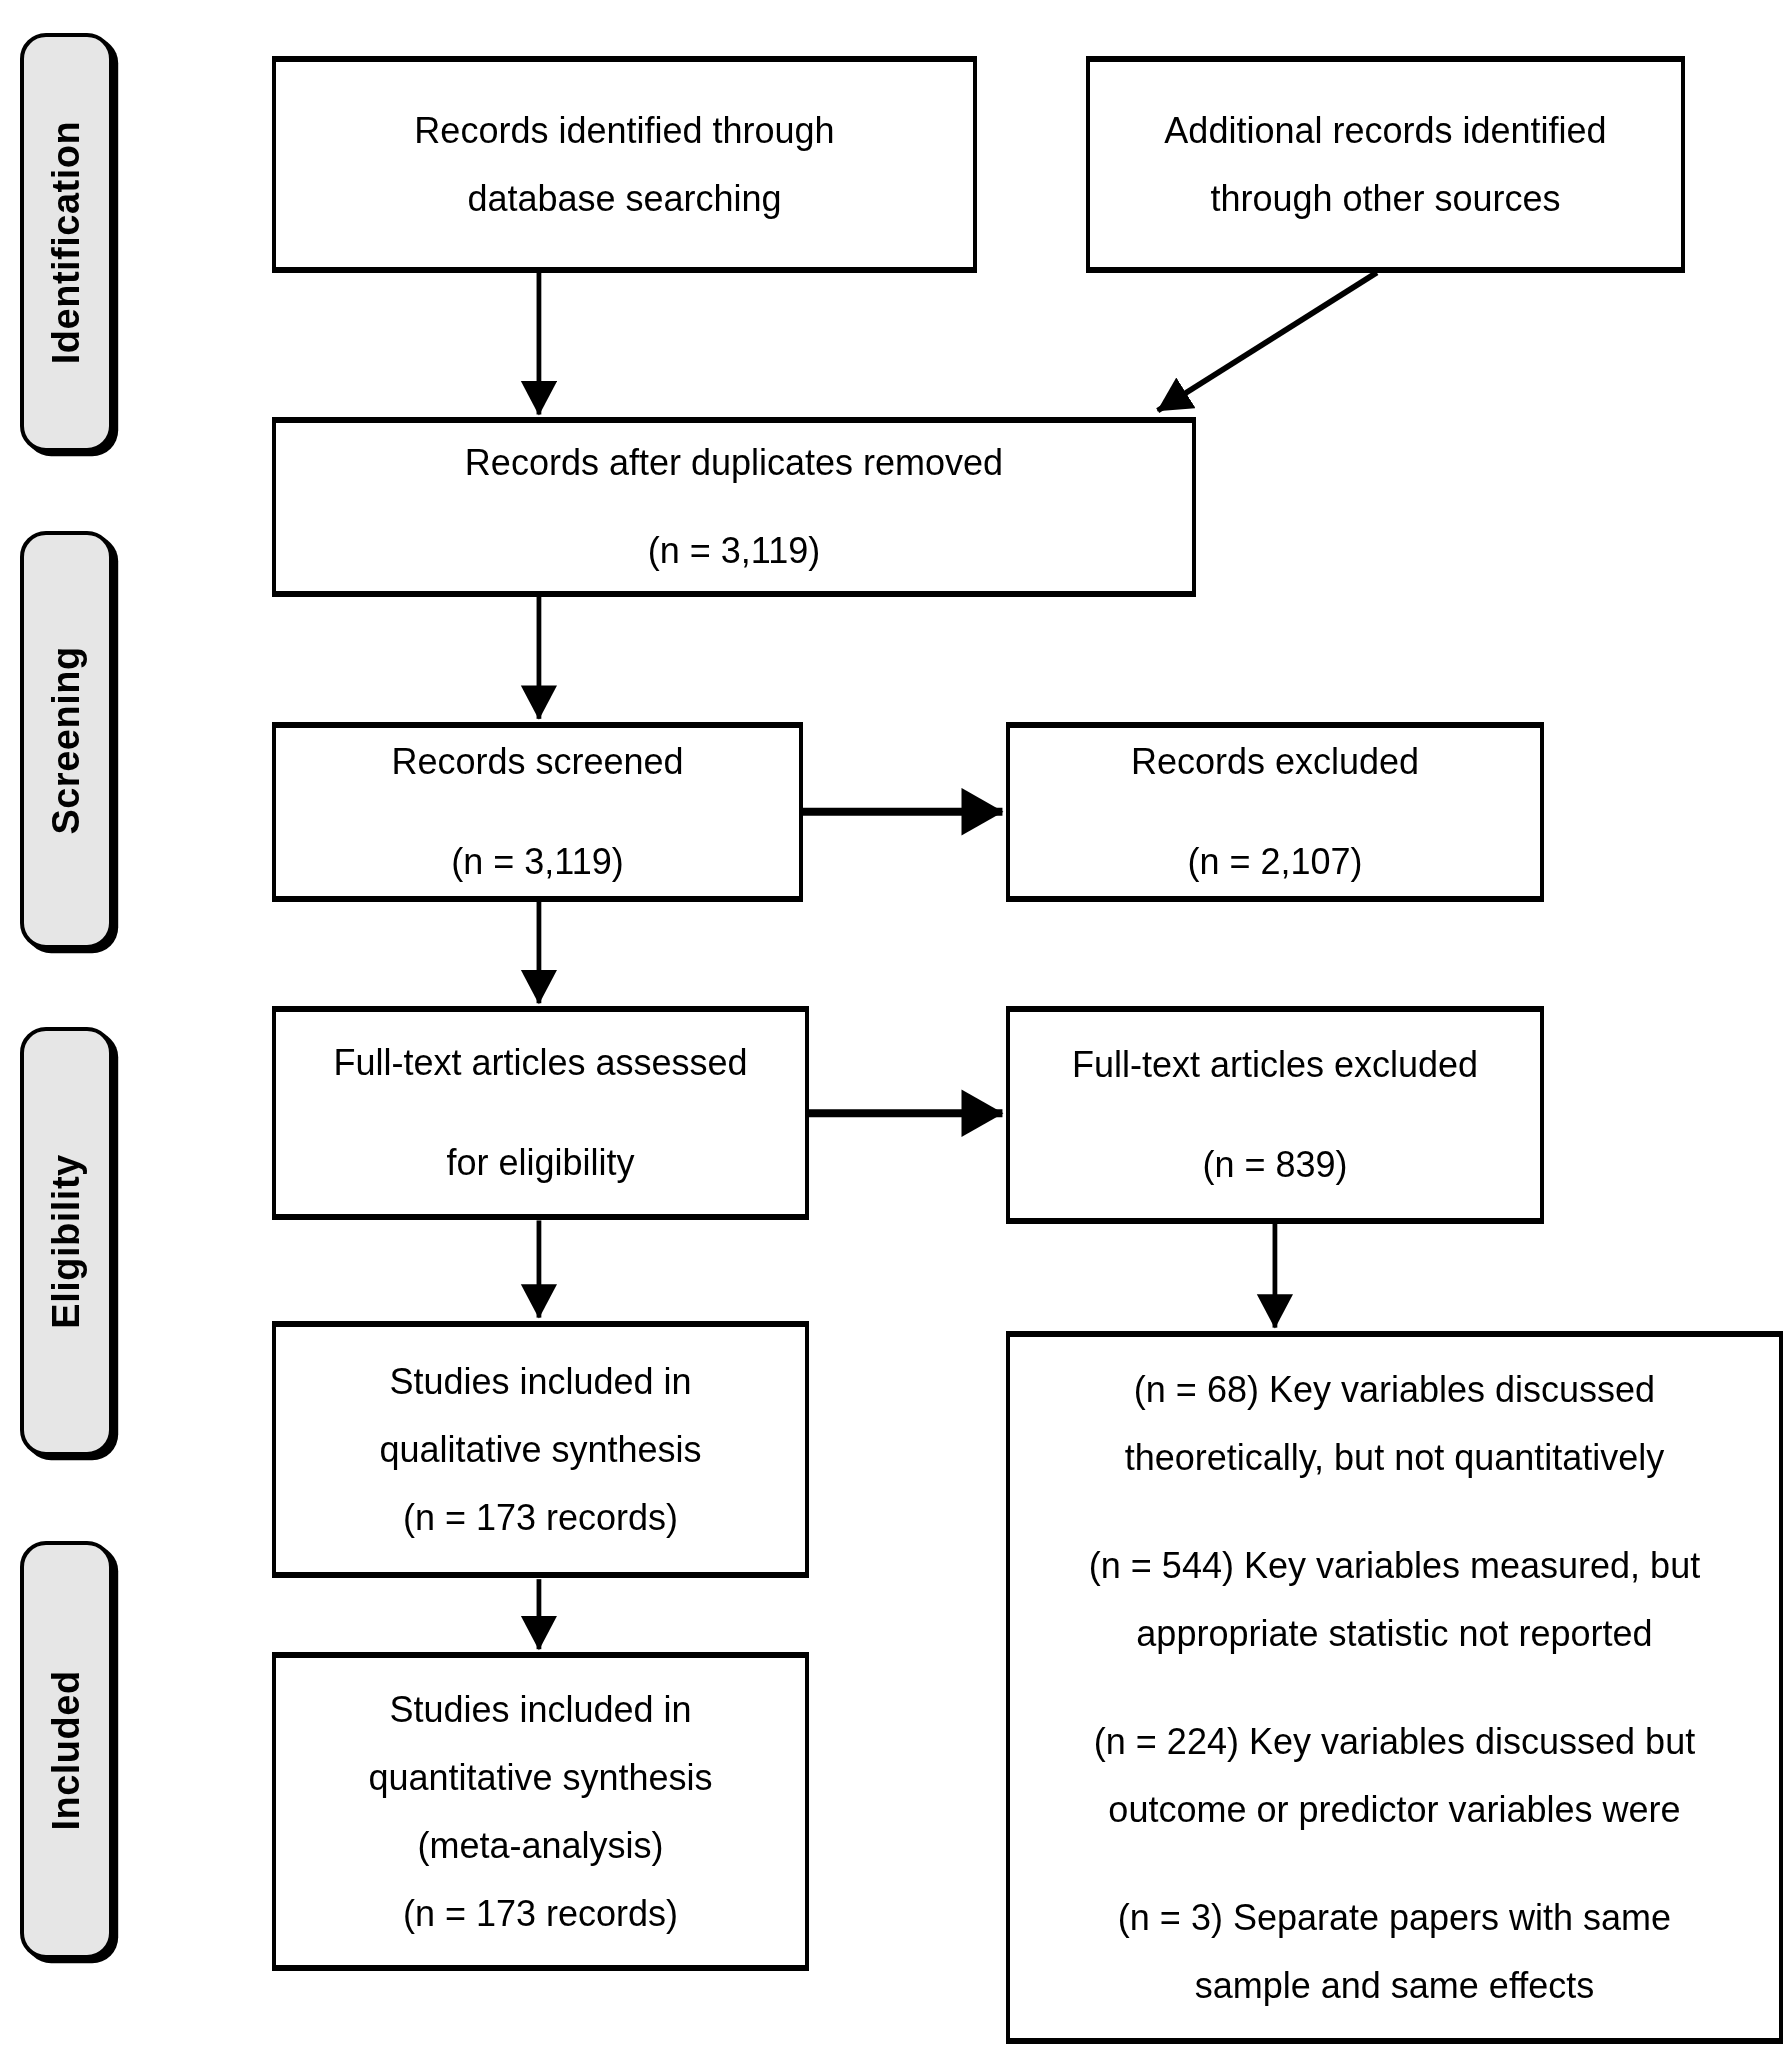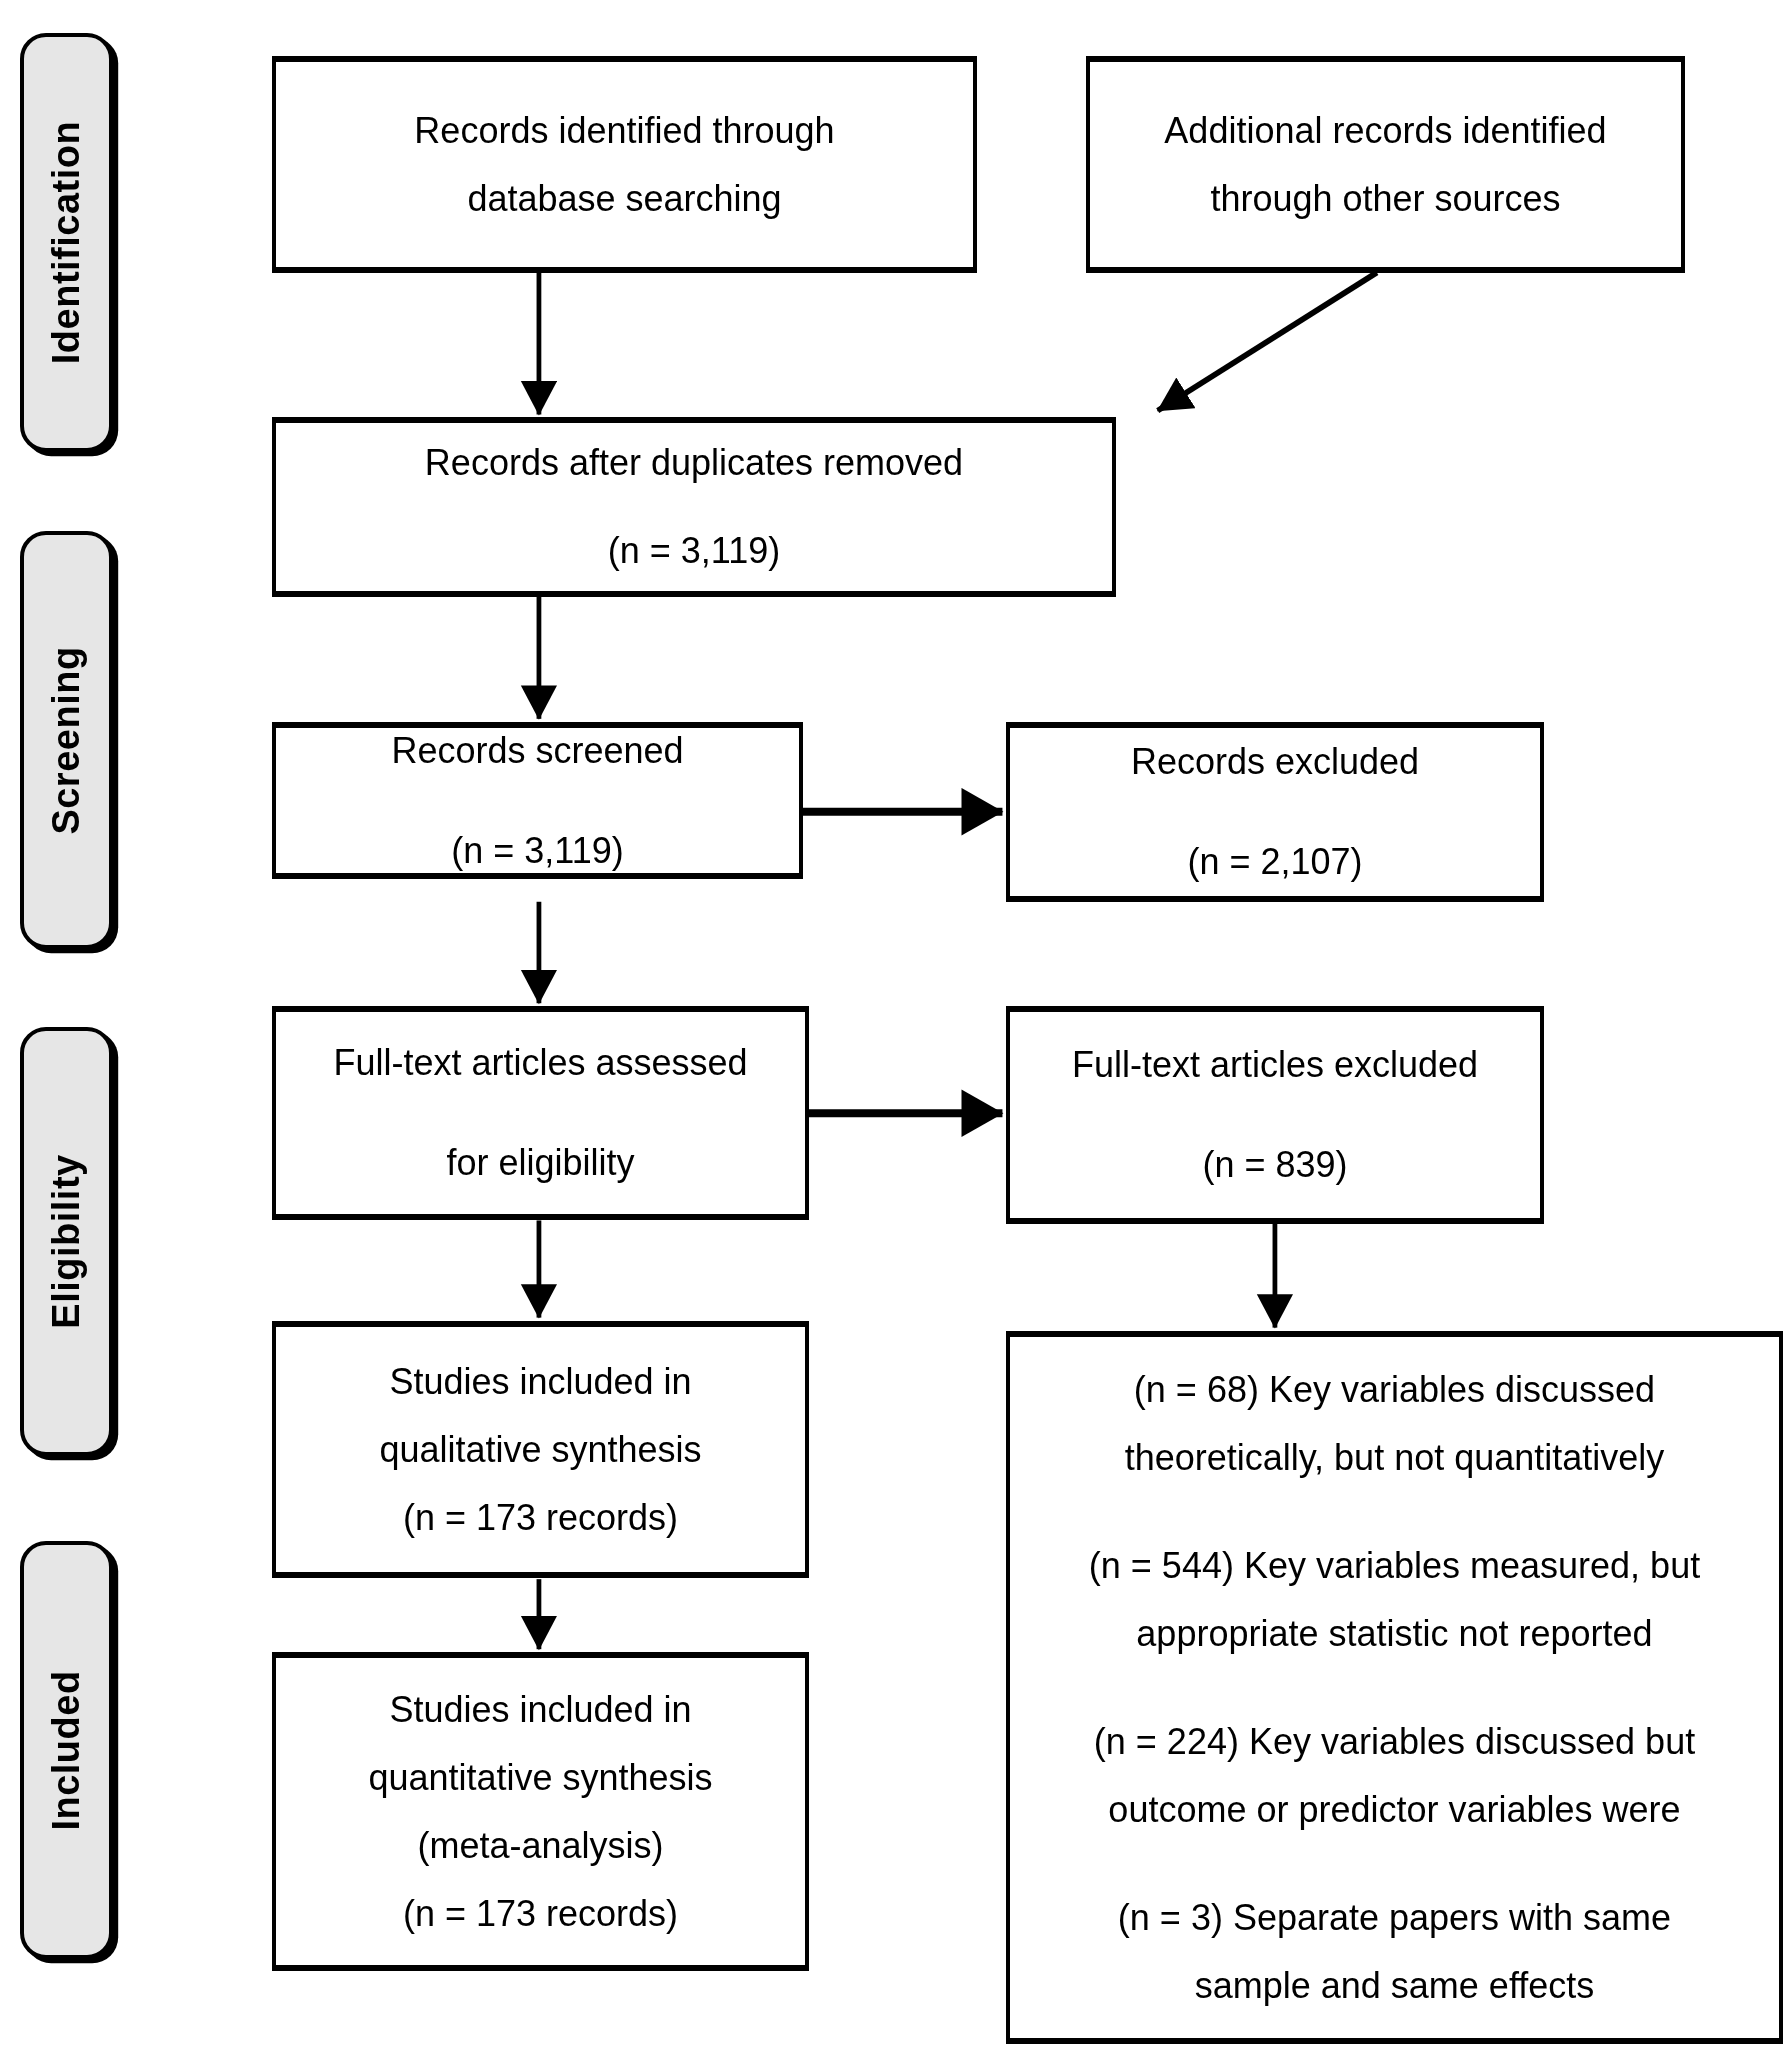--- a/index.html
+++ b/index.html
@@ -58,22 +58,22 @@
     text-align: center;
     font-size: 36px;
     line-height: 68px;
     padding: 4.8px 19px;
   }
   .gap-sm .line + .line { margin-top: 20px; }
   .gap-lg .line + .line { margin-top: 32px; }
 
   .box-identified   { left: 272px;  top: 56px;  width: 705px; height: 217px; }
   .box-additional   { left: 1086px; top: 56px;  width: 599px; height: 217px; }
-  .box-duplicates   { left: 272px;  top: 417px;  width: 844px; height: 180px; }
-  .box-screened     { left: 272px;  top: 722px; width: 531px; height: 157px; text-align: center; }
+  .box-duplicates   { left: 272px;  top: 417px;  width: 924px; height: 180px; }
+  .box-screened     { left: 272px;  top: 722px; width: 531px; height: 180px; text-align: center; }
   .box-rexcluded    { left: 1006px; top: 722px; width: 538px; height: 180px; }
   .box-fulltext     { left: 272px;  top: 1006px; width: 537px; height: 214px; }
   .box-ftexcluded   { left: 1006px; top: 1006px; width: 538px; height: 218px; }
   .box-qualitative  { left: 272px;  top: 1321px; width: 537px; height: 257px; }
   .box-quantitative { left: 272px;  top: 1652px; width: 537px; height: 319px; }
   .box-reasons      { left: 1006px; top: 1331px; width: 777px; height: 713px; }
 
   .box-reasons { justify-content: center; gap: 24px; }
   .box-reasons .reason { margin: 8px 0; }
   .box-reasons .reason .line { display: block; }

